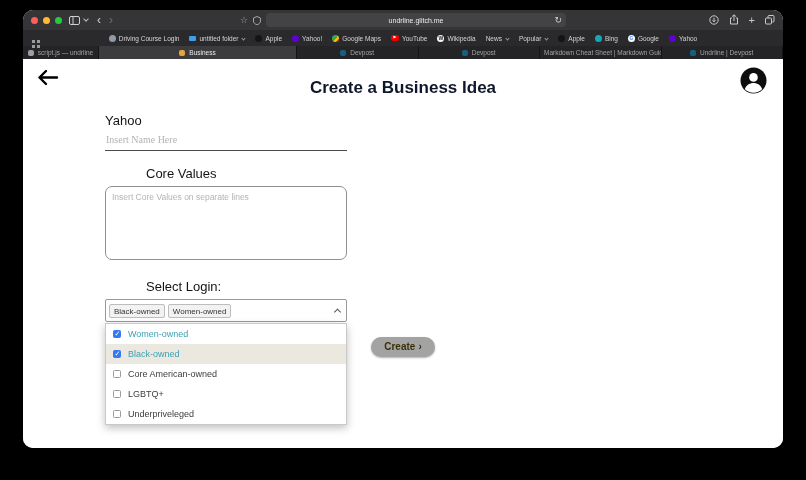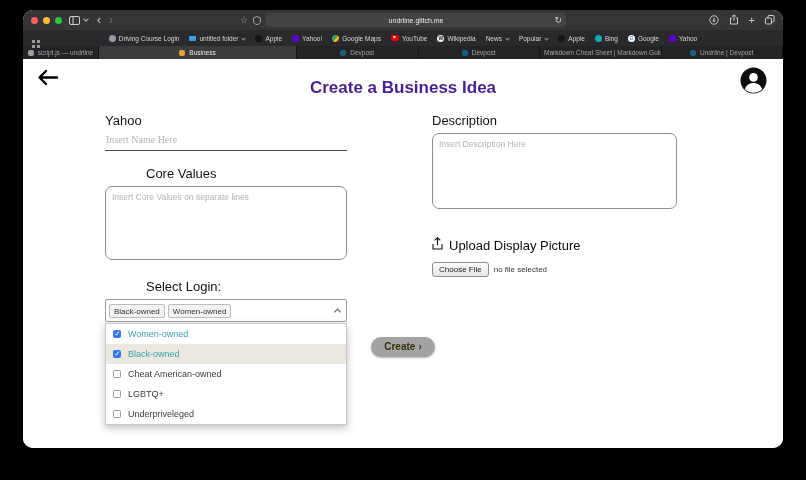--- a/index.html
+++ b/index.html
@@ -54,21 +54,21 @@
   .tab-script { flex:0 0 76px; }
   .tab-business { flex:0 0 198px; }
   .tabicon { width:6px; height:6px; border-radius:2px; flex:0 0 auto; }
   .ti-code { background:#9aa0a6; } .ti-glitch { background:#e8a33d; }
   .ti-devpost { background:#15607f; } .ti-markdown { background:#d7d7d7; }
 
   
   .content { flex:1; background:#fff; position:relative; color:#111; }
   .back-btn { position:absolute; left:13px; top:10px; cursor:pointer; }
   .avatar { position:absolute; right:16px; top:8px; width:27px; height:27px; cursor:pointer; }
-  .page-title { text-align:center; padding-top:19px; font-size:17px; font-weight:700; color:#4c1d95; }
+  .page-title { text-align:center; padding-top:19px; font-size:17px; font-weight:700; color:#0f172a; }
 
   .form { width:572px; margin:15px 0 0 82px; display:grid; grid-template-columns:242px 245px; column-gap:85px; }
   .field-label { font-size:13px; color:#141414; }
   .underline-input { width:100%; border:0; border-bottom:1px solid #4c4c4c; font-size:10px; padding:4px 1px 5px; color:#333;
                      outline:none; background:transparent; font-family:Liberation Serif, serif; margin-top:2px; }
   .underline-input::placeholder { color:#b3b3b3; }
   textarea { width:100%; border:1px solid #8f8f8f; border-radius:7px; padding:5px 6px; font-size:8.5px; color:#333; resize:none;
              outline:none; font-family:"Liberation Sans", sans-serif; margin-top:5px; }
   textarea::placeholder { color:#b3b3b3; }
   .ta-core { height:74px; }
@@ -289,53 +289,34 @@
               <div class="option">
                 <span class="checkbox checked"></span>
                 <span class="option-label teal">Women-owned</span>
               </div>
               <div class="option highlight">
                 <span class="checkbox checked"></span>
                 <span class="option-label teal">Black-owned</span>
               </div>
               <div class="option">
                 <span class="checkbox"></span>
-                <span class="option-label">Cheat American-owned</span>
+                <span class="option-label">Core American-owned</span>
               </div>
               <div class="option">
                 <span class="checkbox"></span>
                 <span class="option-label">LGBTQ+</span>
               </div>
               <div class="option">
                 <span class="checkbox"></span>
                 <span class="option-label">Underpriveleged</span>
               </div>
             </div>
           </div>
         </div>
 
-        <div>
-          <div class="field-label">Description</div>
-          <textarea class="ta-desc" placeholder="Insert Description Here" style=""></textarea>
-
-          <div class="upload-row">
-            <span>
-              <svg width="11" height="13" viewBox="0 0 11 13">
-                  <path d="M5.5 8.2V1M2.7 3.4 5.5 .8l2.8 2.6" stroke="#111" fill="none" stroke-width="1.1"></path>
-                  <path d="M1 7v5h9V7" stroke="#111" fill="none" stroke-width="1.1"></path>
-                </svg>
-            </span>
-            <span>Upload Display Picture</span>
-          </div>
-
-          <div class="file-row">
-            <button class="choose-btn">Choose File</button>
-            <span class="file-text">no file selected</span>
-          </div>
-        </div>
       </div>
 
       <div class="create-row">
         <button class="create-btn">
           <span>Create</span>
           <span>›</span>
         </button>
       </div>
 
     </div>

